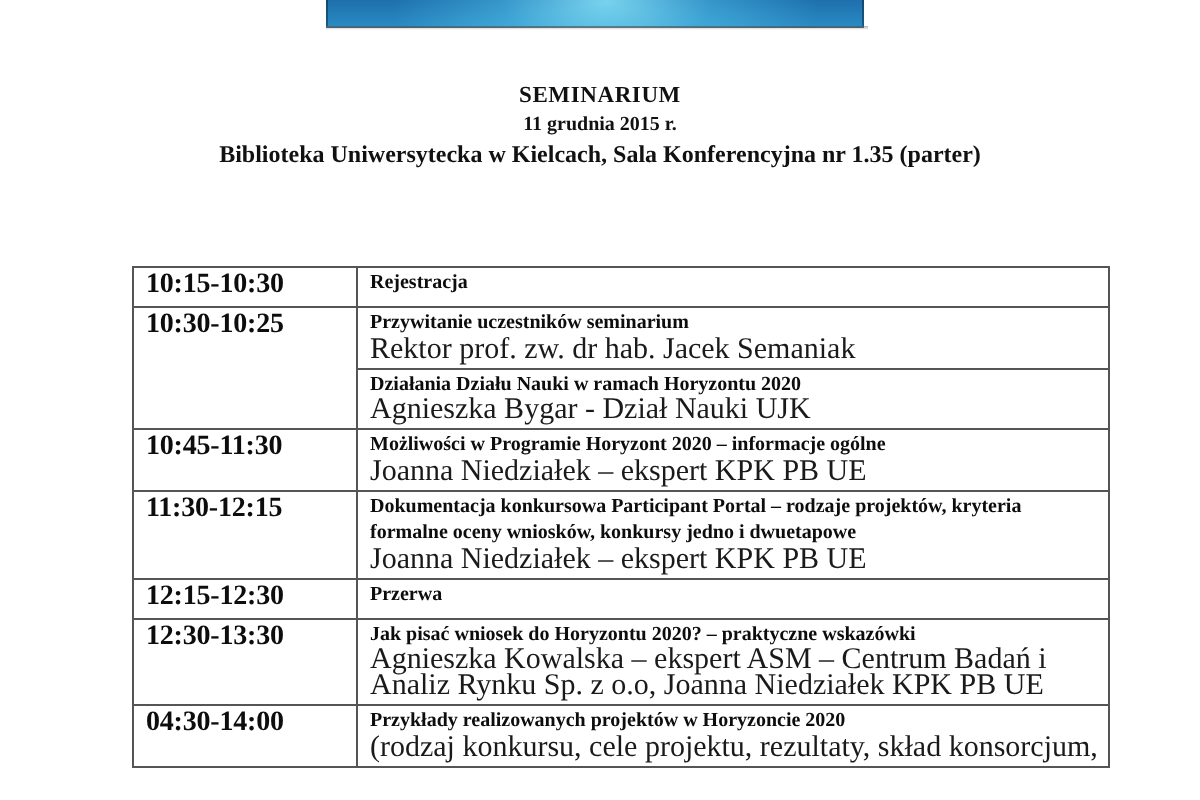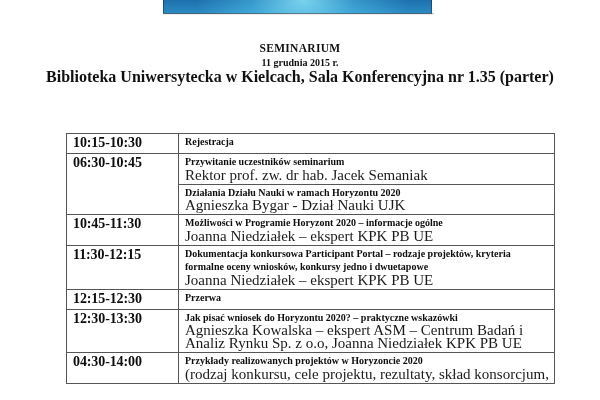--- a/index.html
+++ b/index.html
@@ -65,21 +65,21 @@
     letter-spacing: 0.1px;
     line-height: 17px;
   }
   .t-date {
     font-size: 10px;
     font-weight: bold;
     color: #111111;
     line-height: 14px;
   }
   .t-place {
-    font-size: 16px;
+    font-size: 12px;
     font-weight: bold;
     color: #111111;
     line-height: 14px;
   }
 
   
   .agenda {
     position: absolute;
     left: 66px;
     top: 133px;
@@ -134,21 +134,21 @@
   <tbody>
 
     <tr>
       <td class="col-time" rowspan="1">10:15-10:30</td>
       <td class="col-desc">
         <div class="d-title">Rejestracja</div>
       </td>
     </tr>
 
     <tr>
-      <td class="col-time" rowspan="2">06:30-10:45</td>
+      <td class="col-time" rowspan="2">10:30-10:25</td>
       <td class="col-desc">
         <div class="d-title">Przywitanie uczestników seminarium</div>
         <div class="d-sub">Rektor prof. zw. dr hab. Jacek Semaniak</div>
       </td>
     </tr>
     <tr>
       <td class="col-desc">
         <div class="d-title">Działania Działu Nauki w ramach Horyzontu 2020</div>
         <div class="d-sub">Agnieszka Bygar - Dział Nauki UJK</div>
       </td>

